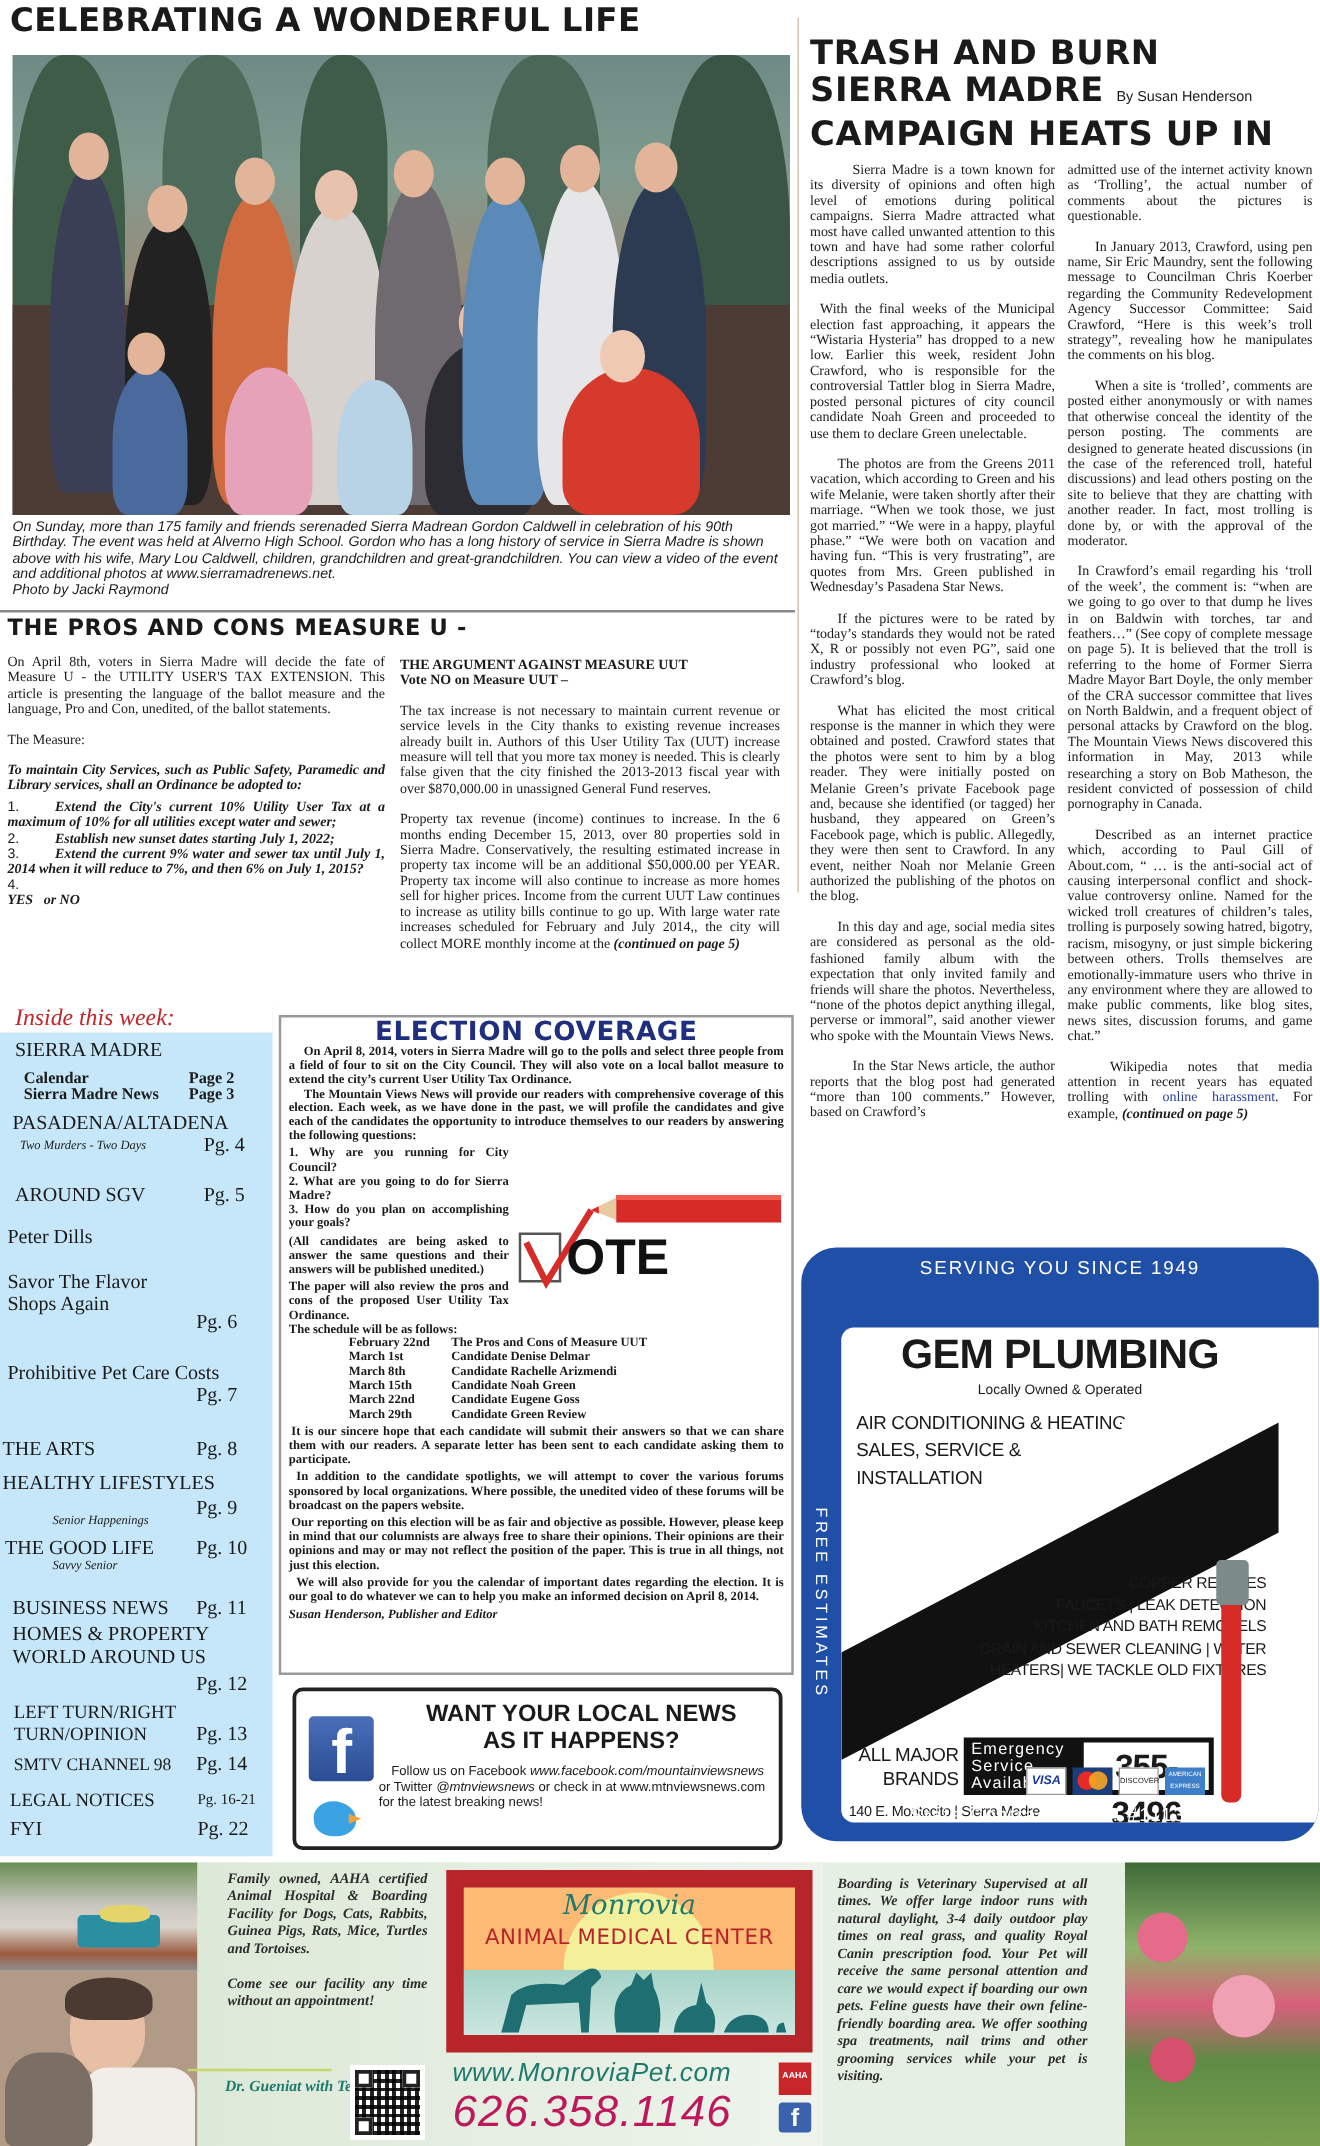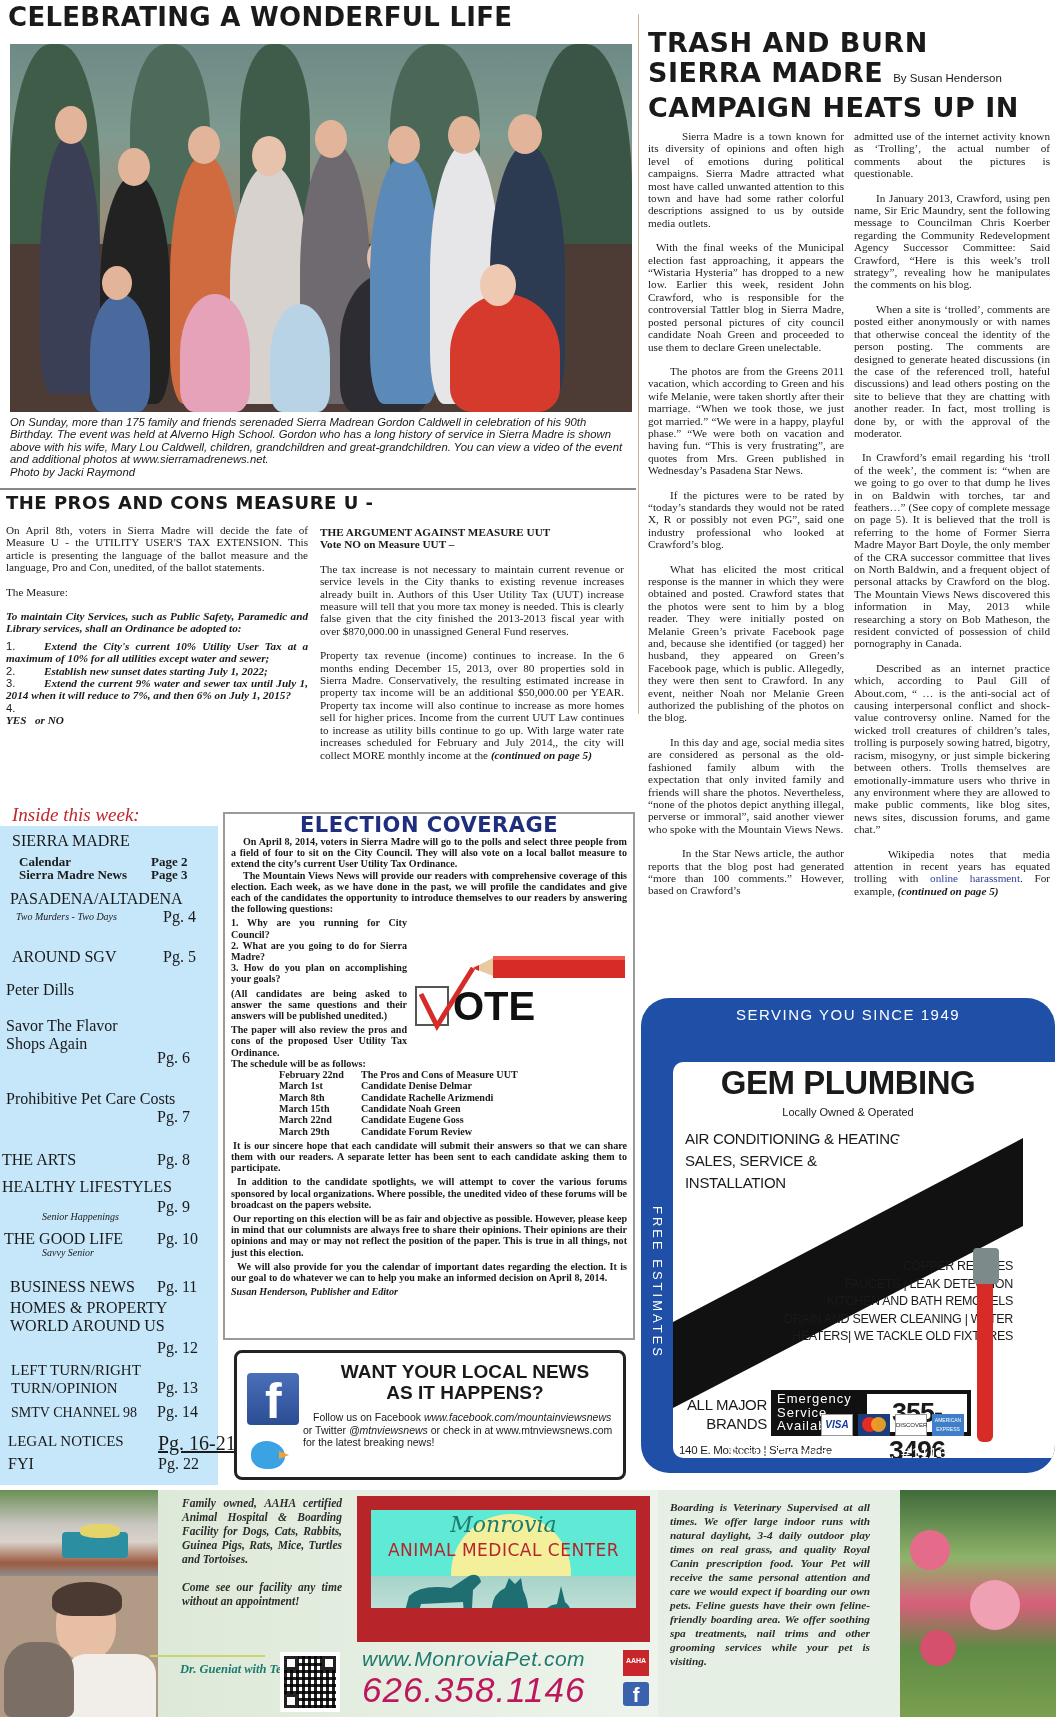--- a/index.html
+++ b/index.html
@@ -150,21 +150,21 @@
 <div class="toc-item" style="left:157px; top:1198px; font-size:16px;"><span>Pg. 9</span></div>
 <div class="toc-item" style="left:4px; top:1230px; font-size:16px;"><span>THE GOOD LIFE</span><span class="abs" style="left:153px;">Pg. 10</span></div>
 <div class="toc-item" style="left:42px; top:1247px; font-size:10px; font-style:italic;"><span>Savvy Senior</span></div>
 <div class="toc-item" style="left:42px; top:1211px; font-size:10px; font-style:italic;"><span>Senior Happenings</span></div>
 <div class="toc-item" style="left:10px; top:1278px; font-size:16px;"><span>BUSINESS NEWS</span><span class="abs" style="left:147px;">Pg. 11</span></div>
 <div class="toc-item" style="left:10px; top:1299px; font-size:16px; line-height:18px;"><span>HOMES &amp; PROPERTY</span><br><span>WORLD AROUND US</span></div>
 <div class="toc-item" style="left:157px; top:1339px; font-size:16px;"><span>Pg. 12</span></div>
 <div class="toc-item" style="left:11px; top:1361px; font-size:15px; line-height:18px;"><span>LEFT TURN/RIGHT</span><br><span>TURN/OPINION</span></div>
 <div class="toc-item" style="left:157px; top:1379px; font-size:16px;"><span>Pg. 13</span></div>
 <div class="toc-item" style="left:11px; top:1405px; font-size:14px;"><span>SMTV CHANNEL 98</span><span class="abs" style="left:146px; font-size:16px; top:-2px;">Pg. 14</span></div>
-<div class="toc-item" style="left:8px; top:1433px; font-size:15px;"><span>LEGAL NOTICES</span><span class="abs" style="left:150px; font-size:20px; top:-1px;text-decoration:underline;">Pg. 16-21</span></div>
+<div class="toc-item" style="left:8px; top:1433px; font-size:15px;"><span>LEGAL NOTICES</span><span class="abs" style="left:150px; font-size:12px; top:-1px;">Pg. 16-21</span></div>
 <div class="toc-item" style="left:8px; top:1455px; font-size:16px;"><span>FYI</span><span class="abs" style="left:150px;">Pg. 22</span></div>
 
 <div id="election" class="abs">
   <div class="hd" style="text-align:center; font-size:21px; color:#1f2f7e; line-height:22px; margin-top:0px;">ELECTION COVERAGE</div>
   <div class="el-text just" style="padding:0 6px;">
     <p style="text-indent:12px;">On April 8, 2014, voters in Sierra Madre will go to the polls and select three people from a field of four to sit on the City Council.  They will also vote on a local ballot measure to extend the city’s current User Utility Tax Ordinance.</p>
     <p style="text-indent:12px;">The Mountain Views News will provide our readers with comprehensive coverage of this election.  Each week, as we have done in the past, we will  profile the candidates and give each of the candidates the opportunity to introduce themselves to our readers by answering the following questions:</p>
     <div style="width:176px; margin-top:3px;">
       <p>1.  Why are you running for City Council?</p>
       <p>2.  What are you going to do for Sierra Madre?</p>
@@ -190,21 +190,21 @@
       <tr>
             <td>March 15th</td>
             <td>Candidate Noah Green</td>
           </tr>
       <tr>
             <td>March 22nd</td>
             <td>Candidate Eugene Goss</td>
           </tr>
       <tr>
             <td>March 29th</td>
-            <td>Candidate Forum Review</td>
+            <td>Candidate Green Review</td>
           </tr>
     </tbody>
       </table>
     <p style="margin-top:3px; text-indent:2px;">It is our sincere hope that each candidate will submit their answers so that we can share them with our readers.  A separate letter has been sent to each candidate asking them to participate.</p>
     <p style="margin-top:3px; text-indent:6px;">In addition to the candidate spotlights, we will attempt to cover the various forums sponsored by local organizations.  Where possible, the unedited video of these forums will be broadcast on the papers website.</p>
     <p style="margin-top:3px; text-indent:2px;">Our reporting on this election will be as fair and objective as possible.  However, please keep in mind that our columnists are always free to share their opinions.  Their opinions are their opinions and may or may not reflect the position of the paper.  This is true in all things, not just this election.</p>
     <p style="margin-top:3px; text-indent:6px;">We will also provide for you the calendar of important dates regarding the election.   It is our goal to do whatever we can to help you make an informed decision on April 8, 2014.</p>
     <p style="margin-top:3px; font-style:italic;">Susan Henderson, Publisher and Editor</p>
   </div>
 
@@ -308,21 +308,21 @@
   <div class="abs" style="left:180px; top:172px; font-size:12.5px; line-height:14px; font-style:italic; font-weight:bold; color:#1f7a6e;">Dr. Gueniat with Teddie</div>
   <div class="abs" style="left:280px; top:162px; width:60px; height:60px; background:#fff; padding:4px;">
     <div style="width:52px; height:52px; background:repeating-linear-gradient(90deg,#222 0 3px,#fff 3px 6px), repeating-linear-gradient(0deg,#222 0 3px,#fff 3px 7px); background-blend-mode:multiply; position:relative;">
       <div style="position:absolute; left:0; top:0; width:14px; height:14px; border:3px solid #222; background:#fff;"></div>
       <div style="position:absolute; right:0; top:0; width:14px; height:14px; border:3px solid #222; background:#fff;"></div>
       <div style="position:absolute; left:0; bottom:0; width:14px; height:14px; border:3px solid #222; background:#fff;"></div>
     </div>
   </div>
 
   <div class="abs" style="left:357px; top:6px; width:293px; height:146px; background:#b7252b; padding:14px;">
-    <div style="position:relative; width:265px; height:98px; background:#5eead4; overflow:hidden;">
+    <div style="position:relative; width:265px; height:118px; background:#fdba74; overflow:hidden;">
       <div class="abs" style="left:80px; top:4px; width:120px; height:120px; border-radius:50%; background:#f3ef9b;"></div>
       <div class="abs" style="left:0; top:66px; width:265px; height:52px; background:linear-gradient(180deg,#a6d3c8,#cbe6df);"></div>
       <div class="abs" style="left:0; top:2px; width:265px; text-align:center; font-family:'DejaVu Serif', serif; font-style:italic; font-size:22px; color:#1f7a6e;">Monrovia</div>
       <div class="abs" style="left:0; top:30px; width:265px; text-align:center; font-family:'DejaVu Sans', sans-serif; font-size:17px; color:#b7252b; letter-spacing:0.5px;">ANIMAL MEDICAL CENTER</div>
       <svg class="abs" style="left:10px; top:56px;" width="250" height="62">
         <path d="M20,60 L28,30 Q40,18 70,22 L88,10 Q98,6 100,16 L92,24 L90,60 L84,60 L82,36 L40,38 L34,60 Z" fill="#1f6e72"></path>
         <path d="M112,60 Q106,30 124,22 L128,12 L134,18 L140,12 L142,24 Q150,40 146,60 Z" fill="#1f6e72"></path>
         <path d="M158,60 Q160,40 176,38 L180,20 L184,36 Q194,44 190,60 Z" fill="#1f6e72"></path>
         <path d="M198,60 Q204,44 222,46 Q234,48 234,60 Z" fill="#1f6e72"></path>
         <path d="M240,60 Q240,52 246,52 L248,60 Z" fill="#1f6e72"></path>

